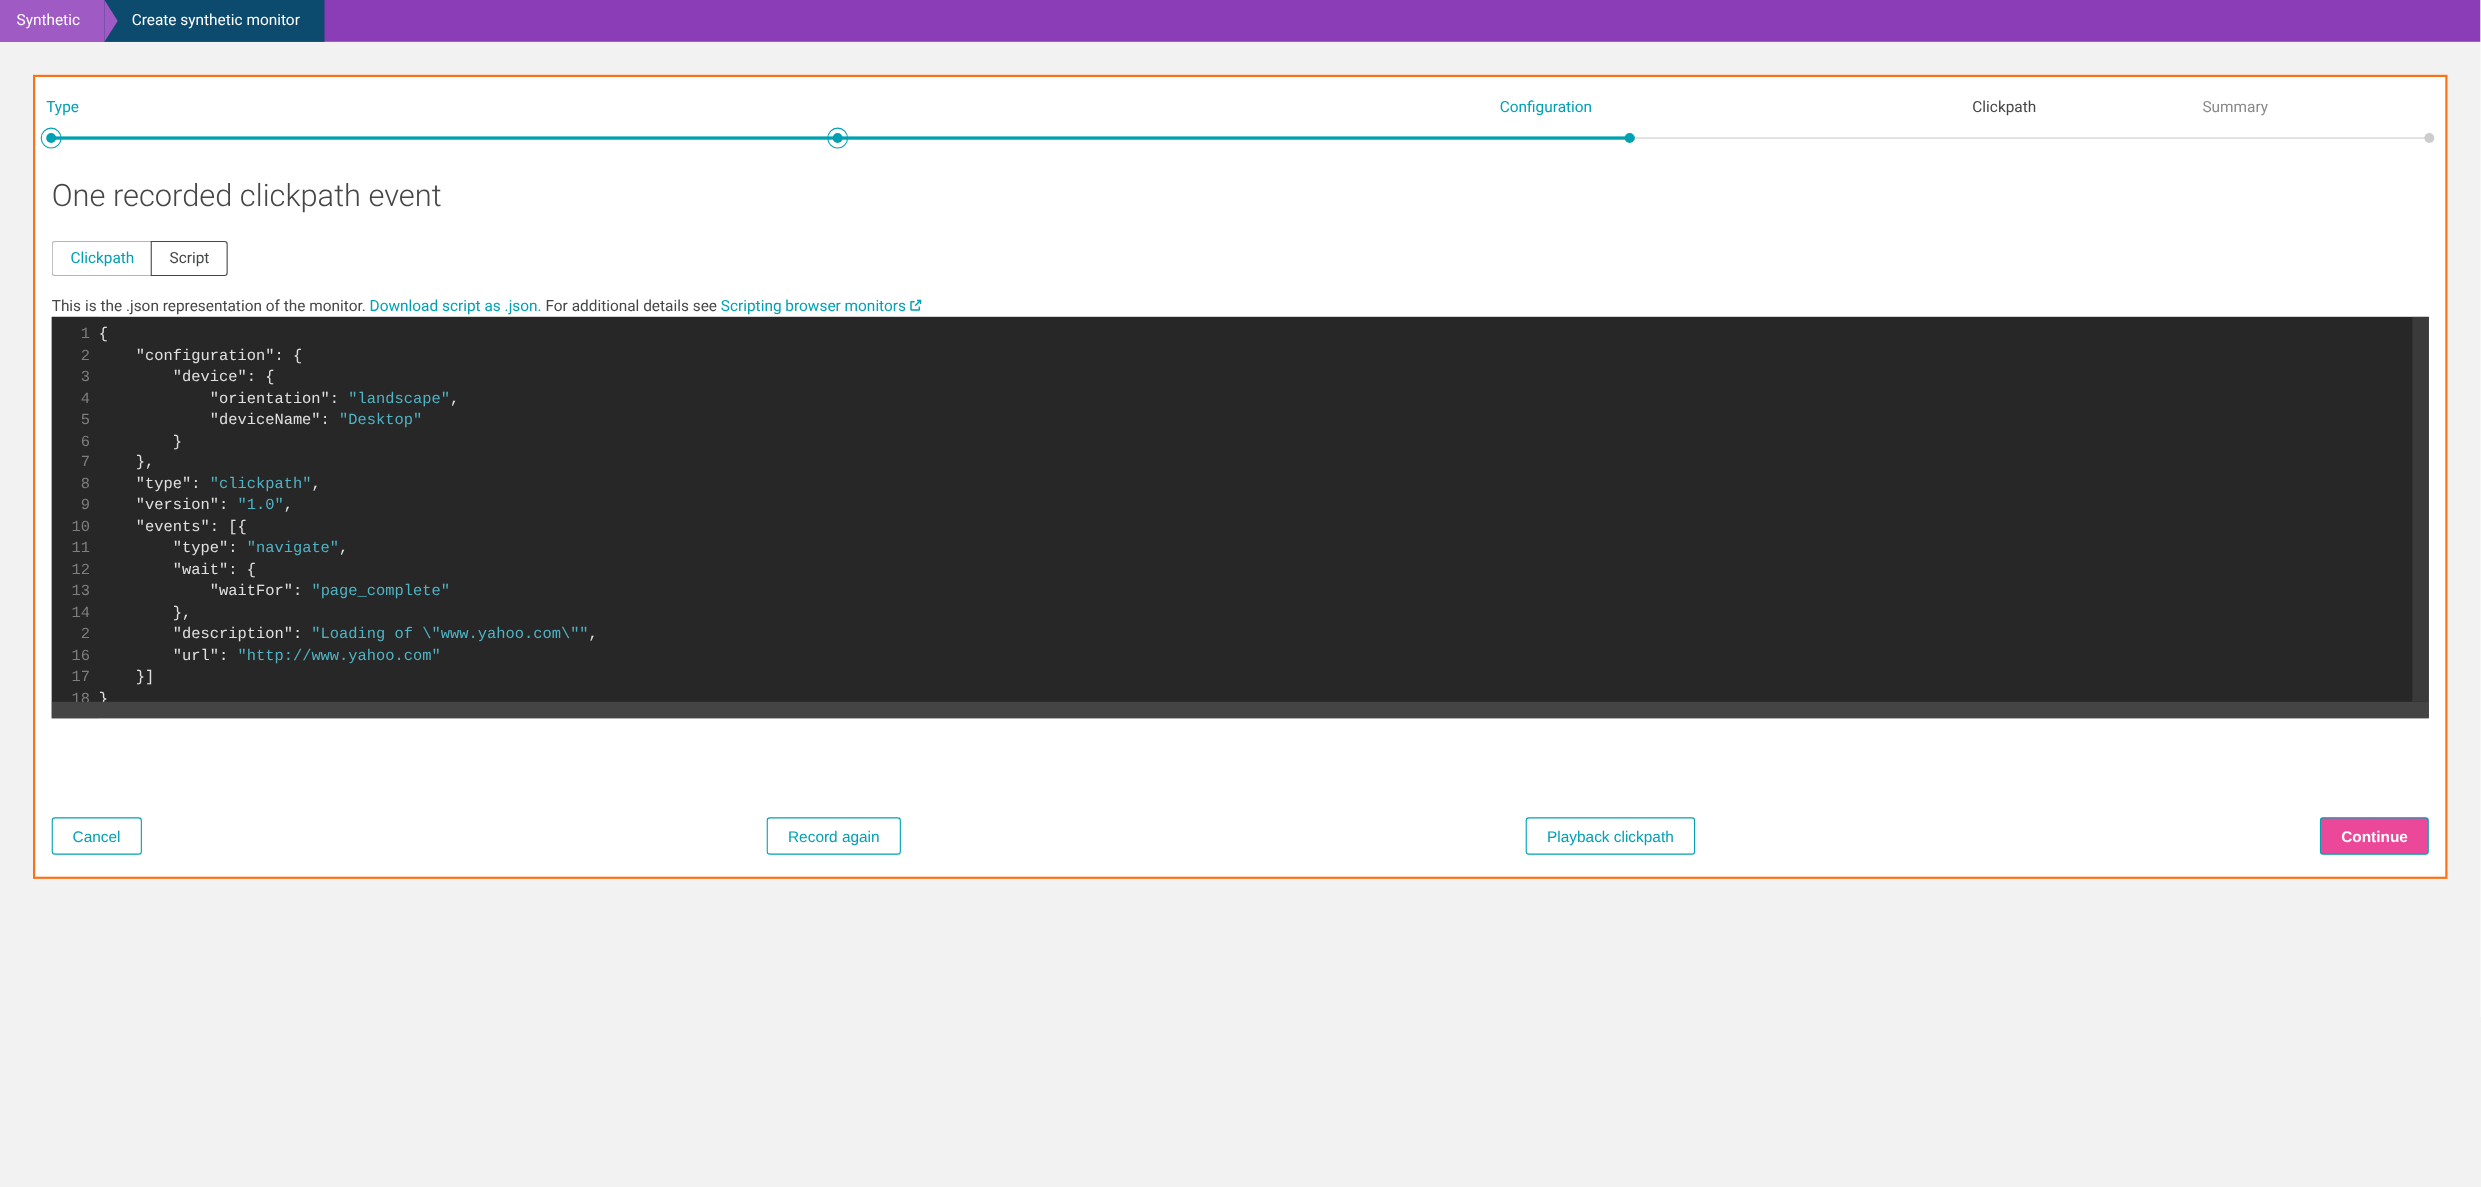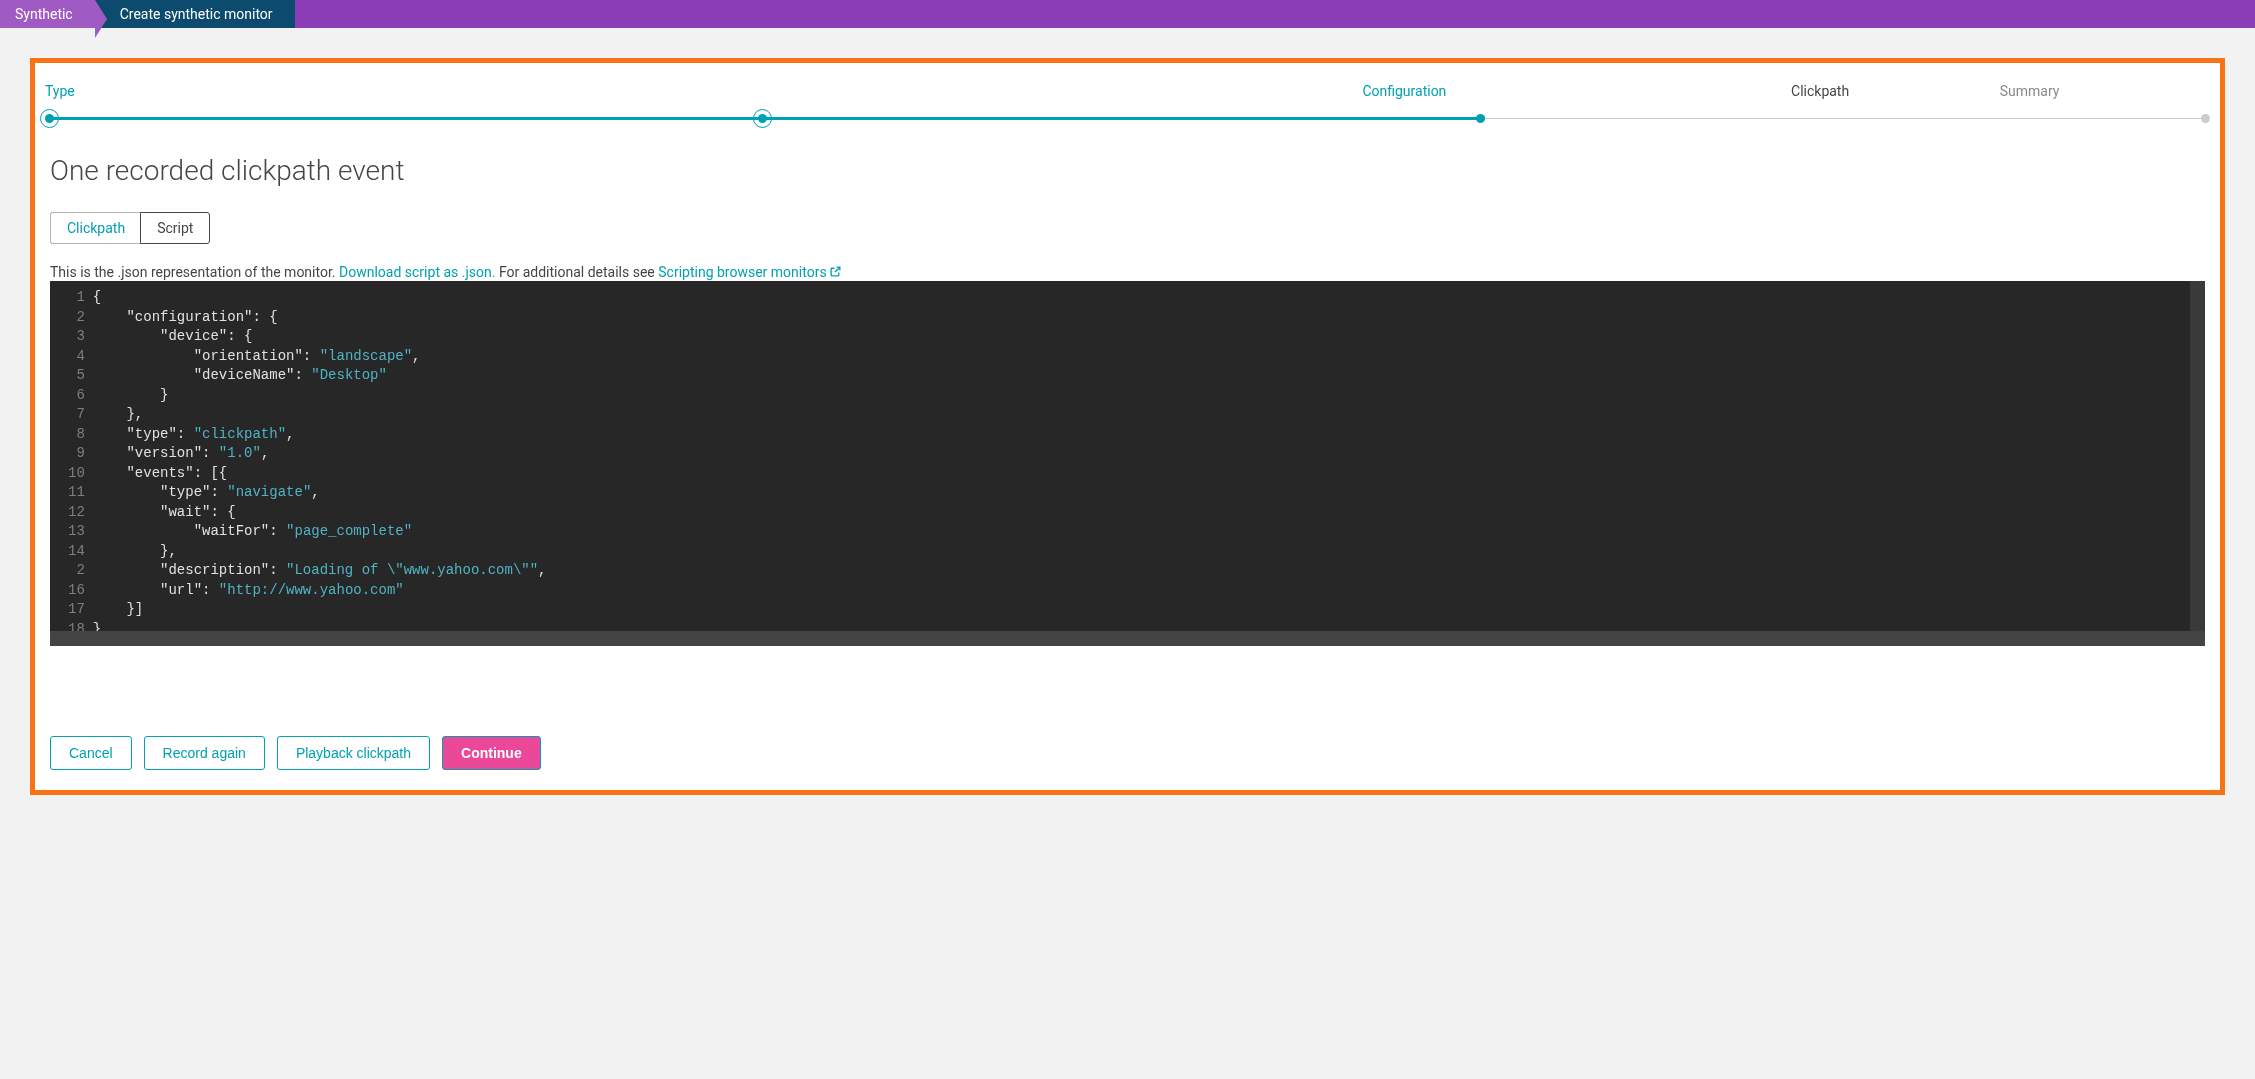--- a/index.html
+++ b/index.html
@@ -9,21 +9,21 @@
     }
     body {
       font-family: -apple-system, BlinkMacSystemFont, "Segoe UI", Roboto, Helvetica, Arial, sans-serif;
       font-size: 14px;
       background: #f2f2f2;
       color: #454646;
     }
     
     .breadcrumb-bar {
       background: #8a3db6;
-      height: 28px;
+      height: 38px;
       display: flex;
       align-items: stretch;
       color: white;
       font-size: 14px;
     }
     .breadcrumb-item {
       position: relative;
       display: flex;
       align-items: center;
       padding: 0 22px 0 15px;
@@ -45,21 +45,21 @@
       border-left: 12px solid #a05ac4;
       z-index: 2;
     }
     .breadcrumb-item.second {
       padding-left: 25px;
     }
     
     .main-card {
       background: #fff;
       margin: 30px 30px 30px 30px;
-      border: 5px solid #f97316;
+      border: 2px solid #f97316;
       position: relative;
     }
     
     .steps {
       display: flex;
       justify-content: space-between;
       padding: 20px 10px 0 10px;
       position: relative;
     }
     .step {
@@ -216,21 +216,21 @@
       white-space: pre;
       flex: 1;
       overflow: hidden;
     }
     .code-body .line { display: block; min-height: 19.5px;}
     .tok-str { color: #4fb3c4; }
     .tok-punc { color: #e0e0e0; }
     
     .footer {
       display: flex;
-      justify-content: flex-start;
+      justify-content: space-between;
       gap: 12px;
       padding: 70px 15px 20px 15px;
     }
     .btn {
       padding: 8px 18px;
       font-size: 14px;
       border-radius: 3px;
       cursor: pointer;
       border: 1px solid #00a1b2;
       background: #fff;

